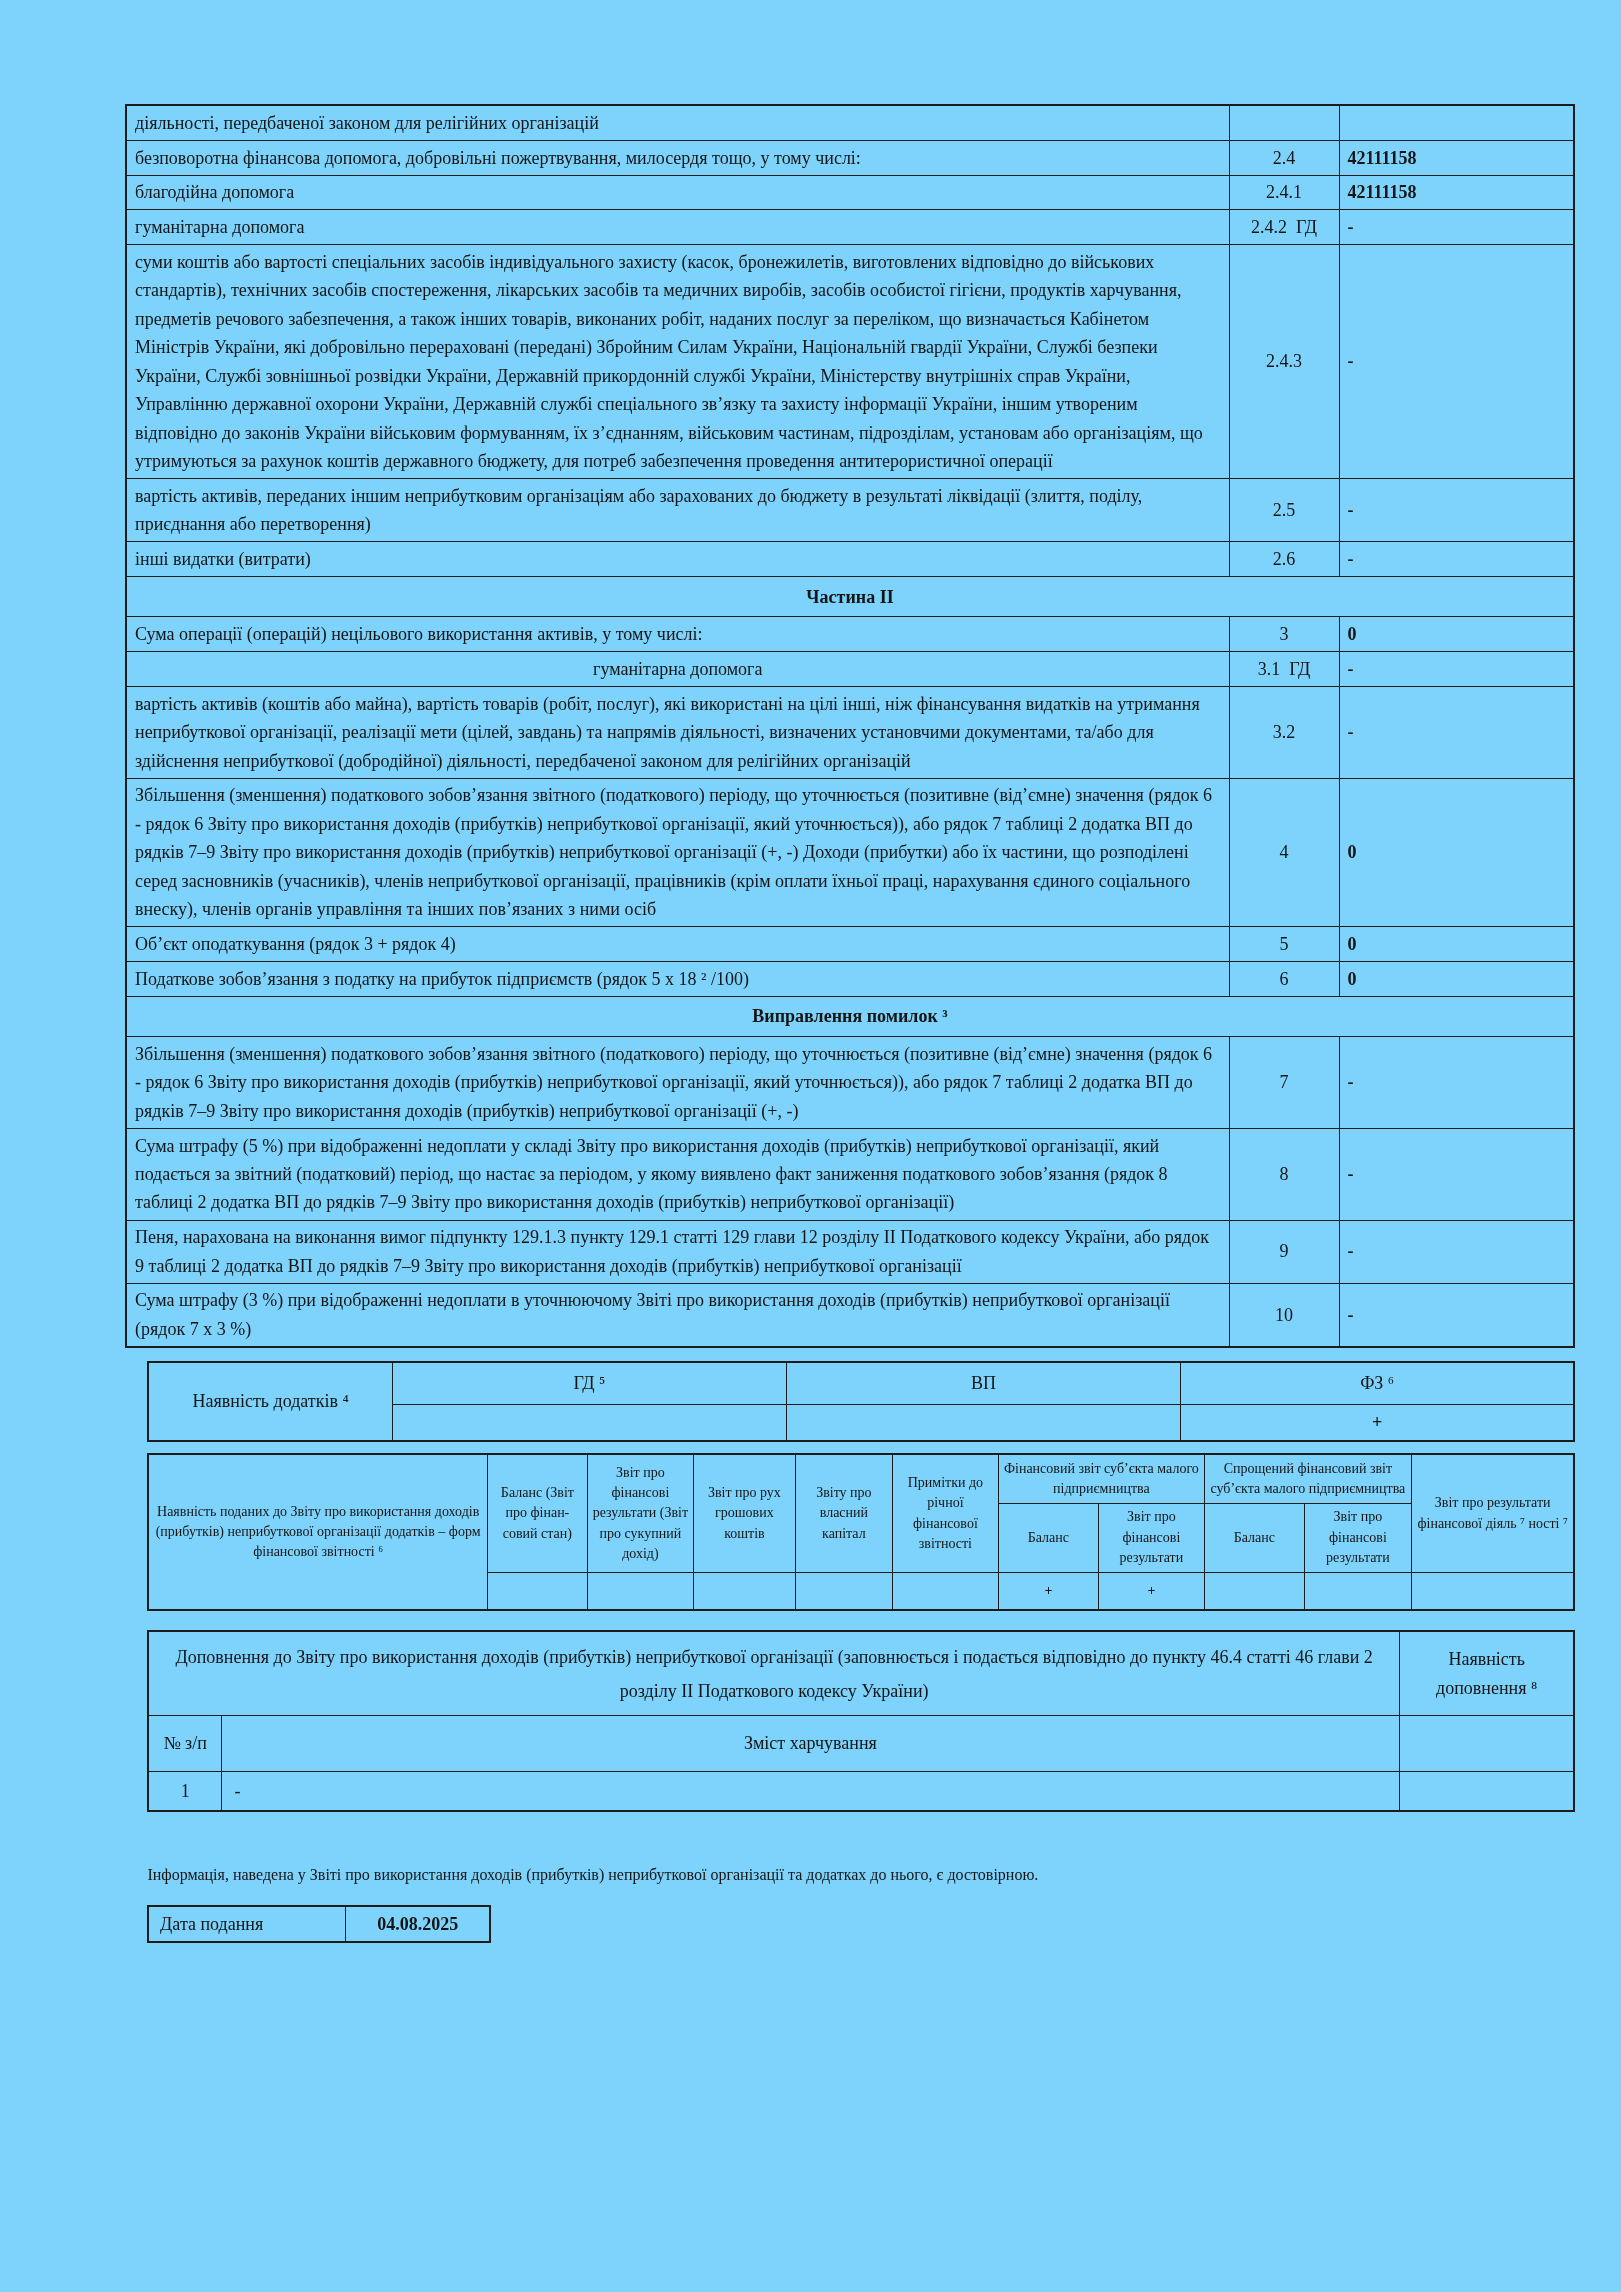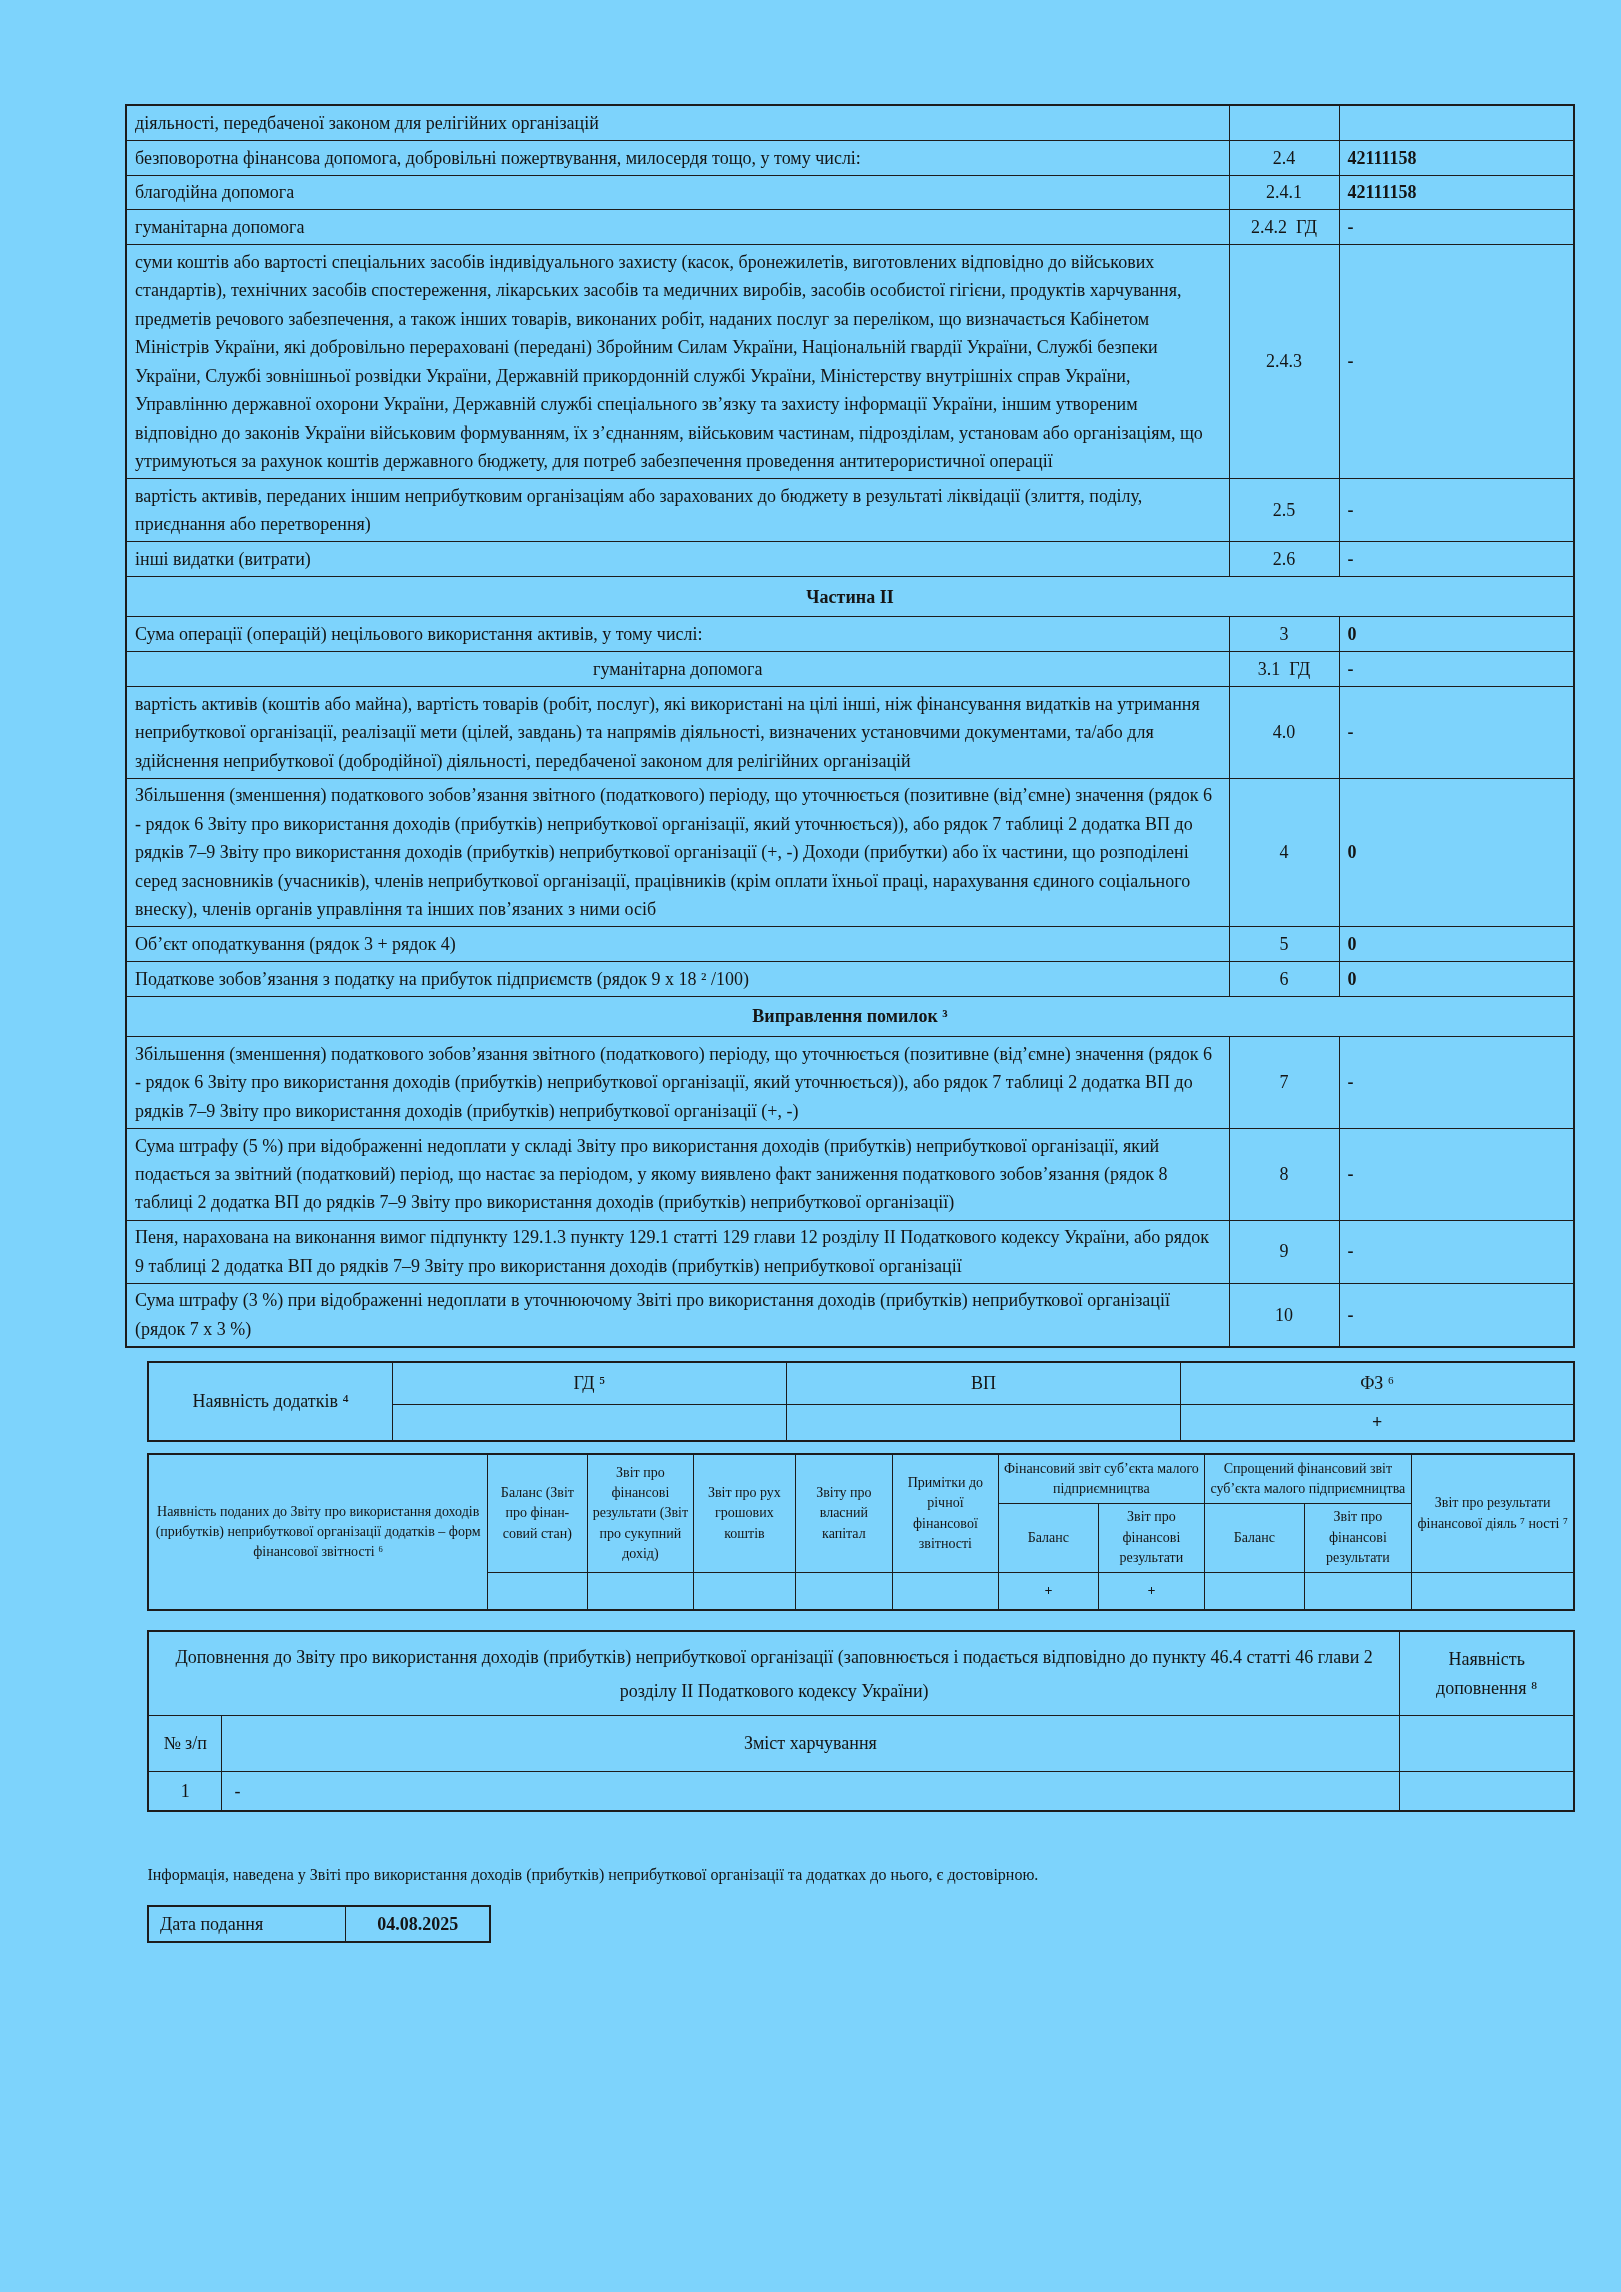--- a/index.html
+++ b/index.html
@@ -98,35 +98,35 @@
             <td class="code">3</td>
             <td class="val">0</td>
           </tr>
           <tr>
             <td class="lbl ctr">гуманітарна допомога</td>
             <td class="code">3.1  ГД</td>
             <td class="val">-</td>
           </tr>
           <tr>
             <td class="lbl">вартість активів (коштів або майна), вартість товарів (робіт, послуг), які використані на цілі інші, ніж фінансування видатків на утримання неприбуткової організації, реалізації мети (цілей, завдань) та напрямів діяльності, визначених установчими документами, та/або для здійснення неприбуткової (добродійної) діяльності, передбаченої законом для релігійних організацій</td>
-            <td class="code">4.0</td>
+            <td class="code">3.2</td>
             <td class="val">-</td>
           </tr>
           <tr>
             <td class="lbl">Збільшення (зменшення) податкового зобов’язання звітного (податкового) періоду, що уточнюється (позитивне (від’ємне) значення (рядок 6 - рядок 6 Звіту про використання доходів (прибутків) неприбуткової організації, який уточнюється)), або рядок 7 таблиці 2 додатка ВП до рядків 7–9 Звіту про використання доходів (прибутків) неприбуткової організації (+, -) Доходи (прибутки) або їх частини, що розподілені серед засновників (учасників), членів неприбуткової організації, працівників (крім оплати їхньої праці, нарахування єдиного соціального внеску), членів органів управління та інших пов’язаних з ними осіб</td>
             <td class="code">4</td>
             <td class="val">0</td>
           </tr>
           <tr>
             <td class="lbl">Об’єкт оподаткування (рядок 3 + рядок 4)</td>
             <td class="code">5</td>
             <td class="val">0</td>
           </tr>
           <tr>
-            <td class="lbl">Податкове зобов’язання з податку на прибуток підприємств (рядок 9 х  18 ² /100)</td>
+            <td class="lbl">Податкове зобов’язання з податку на прибуток підприємств (рядок 5 х  18 ² /100)</td>
             <td class="code">6</td>
             <td class="val">0</td>
           </tr>
           <tr>
             <td colspan="3" class="sec">Виправлення помилок ³</td>
           </tr>
           <tr>
             <td class="lbl">Збільшення (зменшення) податкового зобов’язання звітного (податкового) періоду, що уточнюється (позитивне (від’ємне) значення (рядок 6 - рядок 6 Звіту про використання доходів (прибутків) неприбуткової організації, який уточнюється)), або рядок 7 таблиці 2 додатка ВП до рядків 7–9 Звіту про використання доходів (прибутків) неприбуткової організації (+, -)</td>
             <td class="code">7</td>
             <td class="val">-</td>

